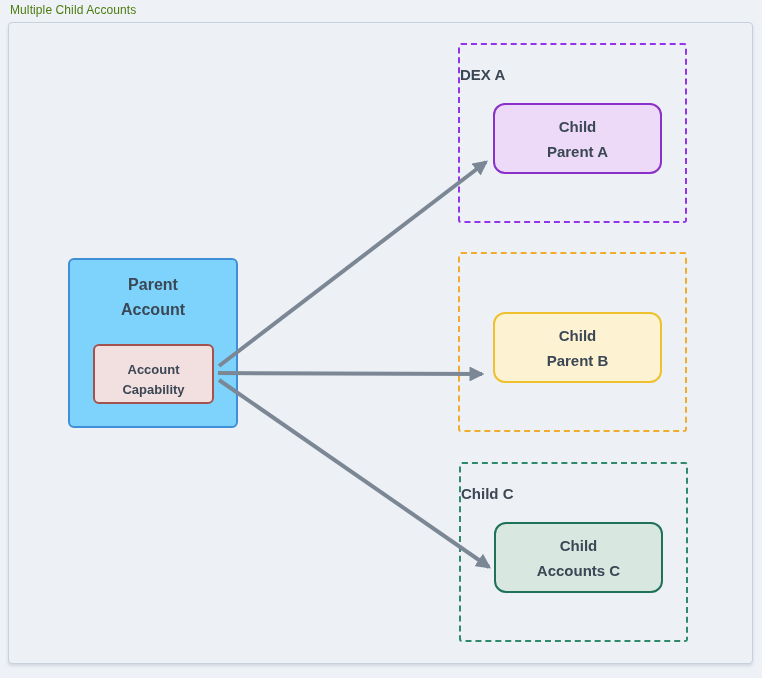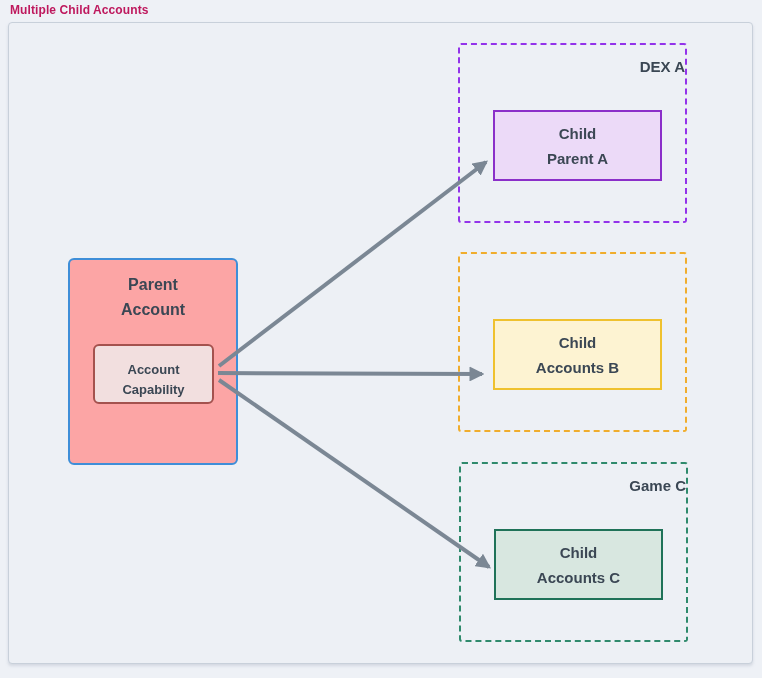--- a/index.html
+++ b/index.html
@@ -6,21 +6,21 @@
   html, body {
     width: 762px; height: 678px;
     background: #eef1f6;
     font-family: "Liberation Sans", "DejaVu Sans", sans-serif;
     overflow: hidden;
   }
   .page { position: relative; width: 762px; height: 678px; }
 
   .diagram-title {
     position: absolute; left: 10px; top: 3px;
-    font-size: 12px; font-weight: 700; color: #be185d;
+    font-size: 12px; font-weight: 400; color: #4d7c0f;
     letter-spacing: 0.1px;
   }
 
   .canvas {
     position: absolute; left: 8px; top: 22px;
     width: 745px; height: 642px;
     background: #edf0f5;
     border: 1px solid #c8d0da;
     border-radius: 4px;
     box-shadow: 0 2px 3px rgba(160,170,185,0.35);
@@ -33,22 +33,22 @@
   }
 
   .node-label {
     color: #3b4754; font-weight: 600; text-align: center;
     line-height: 25px; font-size: 16px;
   }
 
   
   .parent-box {
     position: absolute; left: 68px; top: 258px;
-    width: 170px; height: 207px;
-    background: #fca5a5;
+    width: 170px; height: 170px;
+    background: #7dd3fc;
     border: 2px solid #3e8ed8;
     border-radius: 6px;
   }
   .parent-box .node-label { margin-top: 12px; }
 
   .capability-box {
     position: absolute; left: 23px; top: 84px;
     width: 121px; height: 60px;
     background: #f2dfdf;
     border: 2px solid #a4524e;
@@ -58,32 +58,32 @@
   .capability-box .node-label { font-size: 13px; line-height: 20px; }
 
   
   .provider {
     position: absolute;
     width: 229px; height: 180px;
     border: 2px dashed;
     border-radius: 3px;
   }
   .provider .provider-label {
-    margin-top: 13px;
-    text-align: right; font-size: 15px; font-weight: 600; color: #3b4754;
+    margin-top: 21px;
+    text-align: left; font-size: 15px; font-weight: 600; color: #3b4754;
   }
   .provider-dex  { left: 458px; top: 43px;  border-color: #9333ea; }
   .provider-defi { left: 458px; top: 252px; border-color: #f0ad2d; }
   .provider-game { left: 459px; top: 462px; border-color: #2f8a6c; }
 
   .child-box {
-    position: absolute; left: 33px; top: 65px;
+    position: absolute; left: 33px; top: 58px;
     width: 169px; height: 71px;
     border: 2px solid;
-    border-radius: 0;
+    border-radius: 12px;
     display: flex; flex-direction: column; align-items: center; justify-content: center;
   }
   .child-box .node-label { font-size: 15px; line-height: 25px; }
 </style>
 </head>
 <body>
 
 <div class="page">
 
   <div class="diagram-title">Multiple Child Accounts</div>
@@ -110,27 +110,27 @@
         <div>Child</div>
         <div>Parent A</div>
       </div>
     </div>
   </div>
 
   <div class="provider provider-defi" style="border-color: rgb(240, 173, 45);">
     <div class="child-box" style="background: rgb(253, 243, 210); border-color: rgb(239, 193, 46);">
       <div class="node-label">
         <div>Child</div>
-        <div>Accounts B</div>
+        <div>Parent B</div>
       </div>
     </div>
   </div>
 
   <div class="provider provider-game" style="border-color: rgb(47, 138, 108);">
-    <div class="provider-label">Game C</div>
+    <div class="provider-label">Child C</div>
     <div class="child-box" style="background: rgb(216, 231, 224); border-color: rgb(31, 114, 88);">
       <div class="node-label">
         <div>Child</div>
         <div>Accounts C</div>
       </div>
     </div>
   </div>
 
   <svg class="arrow-layer" viewBox="0 0 762 678" xmlns="http://www.w3.org/2000/svg">
     <defs>

